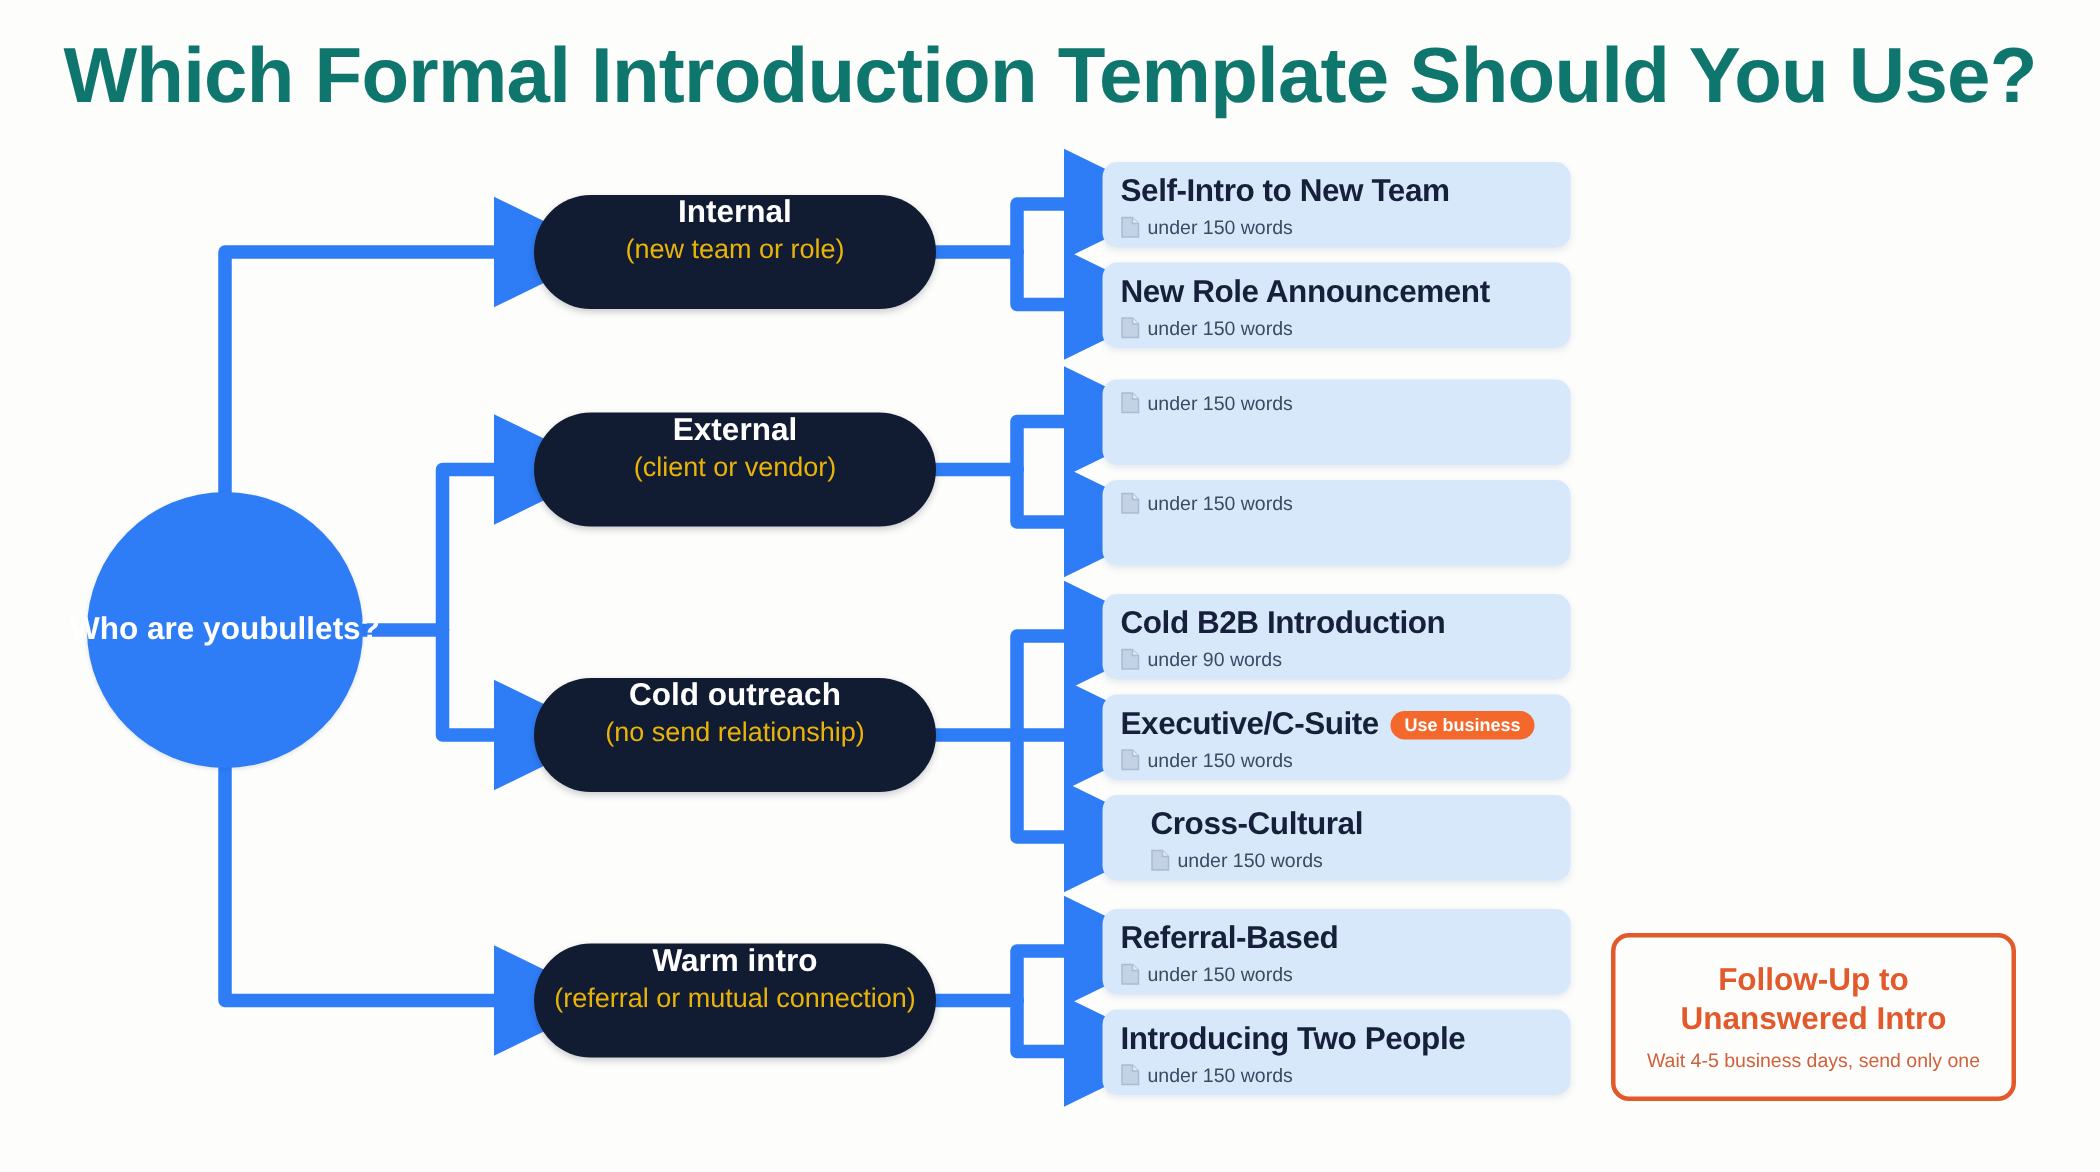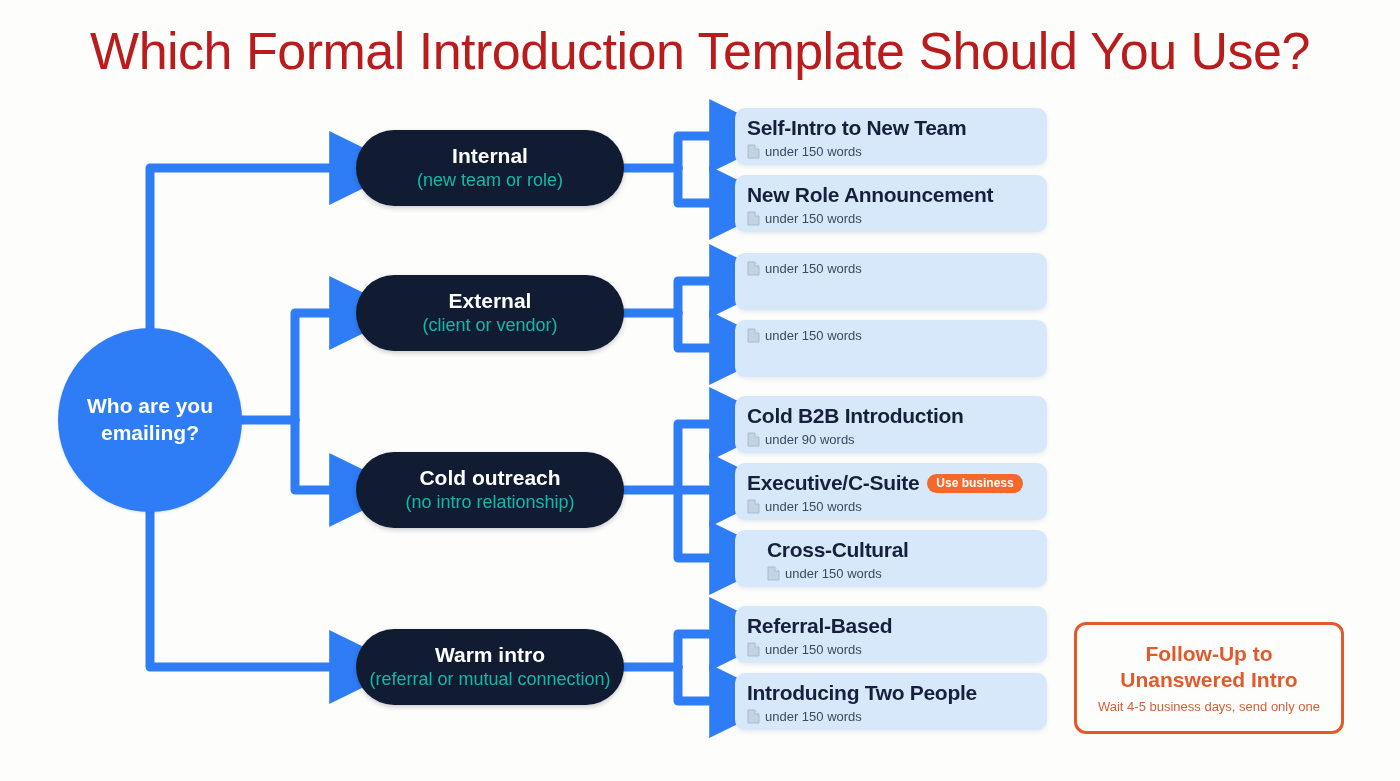--- a/index.html
+++ b/index.html
@@ -24,23 +24,23 @@
   }
 
   
   .page-title {
     position: absolute;
     left: 0;
     top: 22px;
     width: 1400px;
     text-align: center;
     font-size: 52px;
-    font-weight: 400;
+    font-weight: 700;
     letter-spacing: -0.5px;
-    color: #b91c1c;
+    color: #0f766e;
     line-height: 1.15;
     white-space: nowrap;
   }
 
   
   #connectors {
     position: absolute;
     left: 0;
     top: 0;
     width: 1400px;
@@ -51,21 +51,21 @@
   
   .root-node {
     position: absolute;
     left: 58px;
     top: 328px;
     width: 184px;
     height: 184px;
     border-radius: 50%;
     background: #2E7DF6;
     display: flex;
-    flex-direction: column;
+    flex-direction: row;
     align-items: center;
     justify-content: center;
     color: #FFFFFF;
     font-size: 21px;
     font-weight: 700;
     line-height: 1.28;
     box-shadow: 0 1px 3px rgba(20,40,90,0.13);
   }
   .root-node .line { display: block; white-space: nowrap; }
 
@@ -73,37 +73,36 @@
   .cat-pill {
     position: absolute;
     left: 356px;
     width: 268px;
     height: 76px;
     border-radius: 38px;
     background: #111C33;
     display: flex;
     flex-direction: column;
     align-items: center;
-    justify-content: center;
     text-align: center;
     color: #FFFFFF;
     box-shadow: 0 2px 5px rgba(17,28,51,0.22);
   }
   .cat-pill .cat-title {
     font-size: 21px;
     font-weight: 700;
     line-height: 1.18;
     white-space: nowrap;
   }
   .cat-pill .cat-sub {
     font-size: 18px;
     font-weight: 400;
     line-height: 1.22;
     margin-top: 1px;
-    color: #14b8a6;
+    color: #eab308;
     white-space: nowrap;
   }
 
   .cat-internal  { top: 130px; }
   .cat-external  { top: 275px; }
   .cat-cold      { top: 452px; }
   .cat-warm      { top: 629px; }
 
   
   .tmpl-card {
@@ -244,36 +243,36 @@
       <path d="M678,490 L678,558 L720,558" marker-end="url(#arrowBlue)"></path>
 
       <path d="M624,667 L678,667"></path>
       <path d="M678,667 L678,634 L720,634" marker-end="url(#arrowBlue)"></path>
       <path d="M678,667 L678,701 L720,701" marker-end="url(#arrowBlue)"></path>
     </g>
   </svg>
 
   <div class="root-node">
     <span class="line">Who are you</span>
-    <span class="line">emailing?</span>
+    <span class="line">bullets?</span>
   </div>
 
   <div class="cat-pill cat-internal">
     <span class="cat-title">Internal</span>
     <span class="cat-sub">(new team or role)</span>
   </div>
 
   <div class="cat-pill cat-external">
     <span class="cat-title">External</span>
     <span class="cat-sub">(client or vendor)</span>
   </div>
 
   <div class="cat-pill cat-cold">
     <span class="cat-title">Cold outreach</span>
-    <span class="cat-sub">(no intro relationship)</span>
+    <span class="cat-sub">(no send relationship)</span>
   </div>
 
   <div class="cat-pill cat-warm">
     <span class="cat-title">Warm intro</span>
     <span class="cat-sub">(referral or mutual connection)</span>
   </div>
 
   <div class="tmpl-card card-r0">
     <div class="tmpl-head">
       <span class="tmpl-title">Self-Intro to New Team</span>

